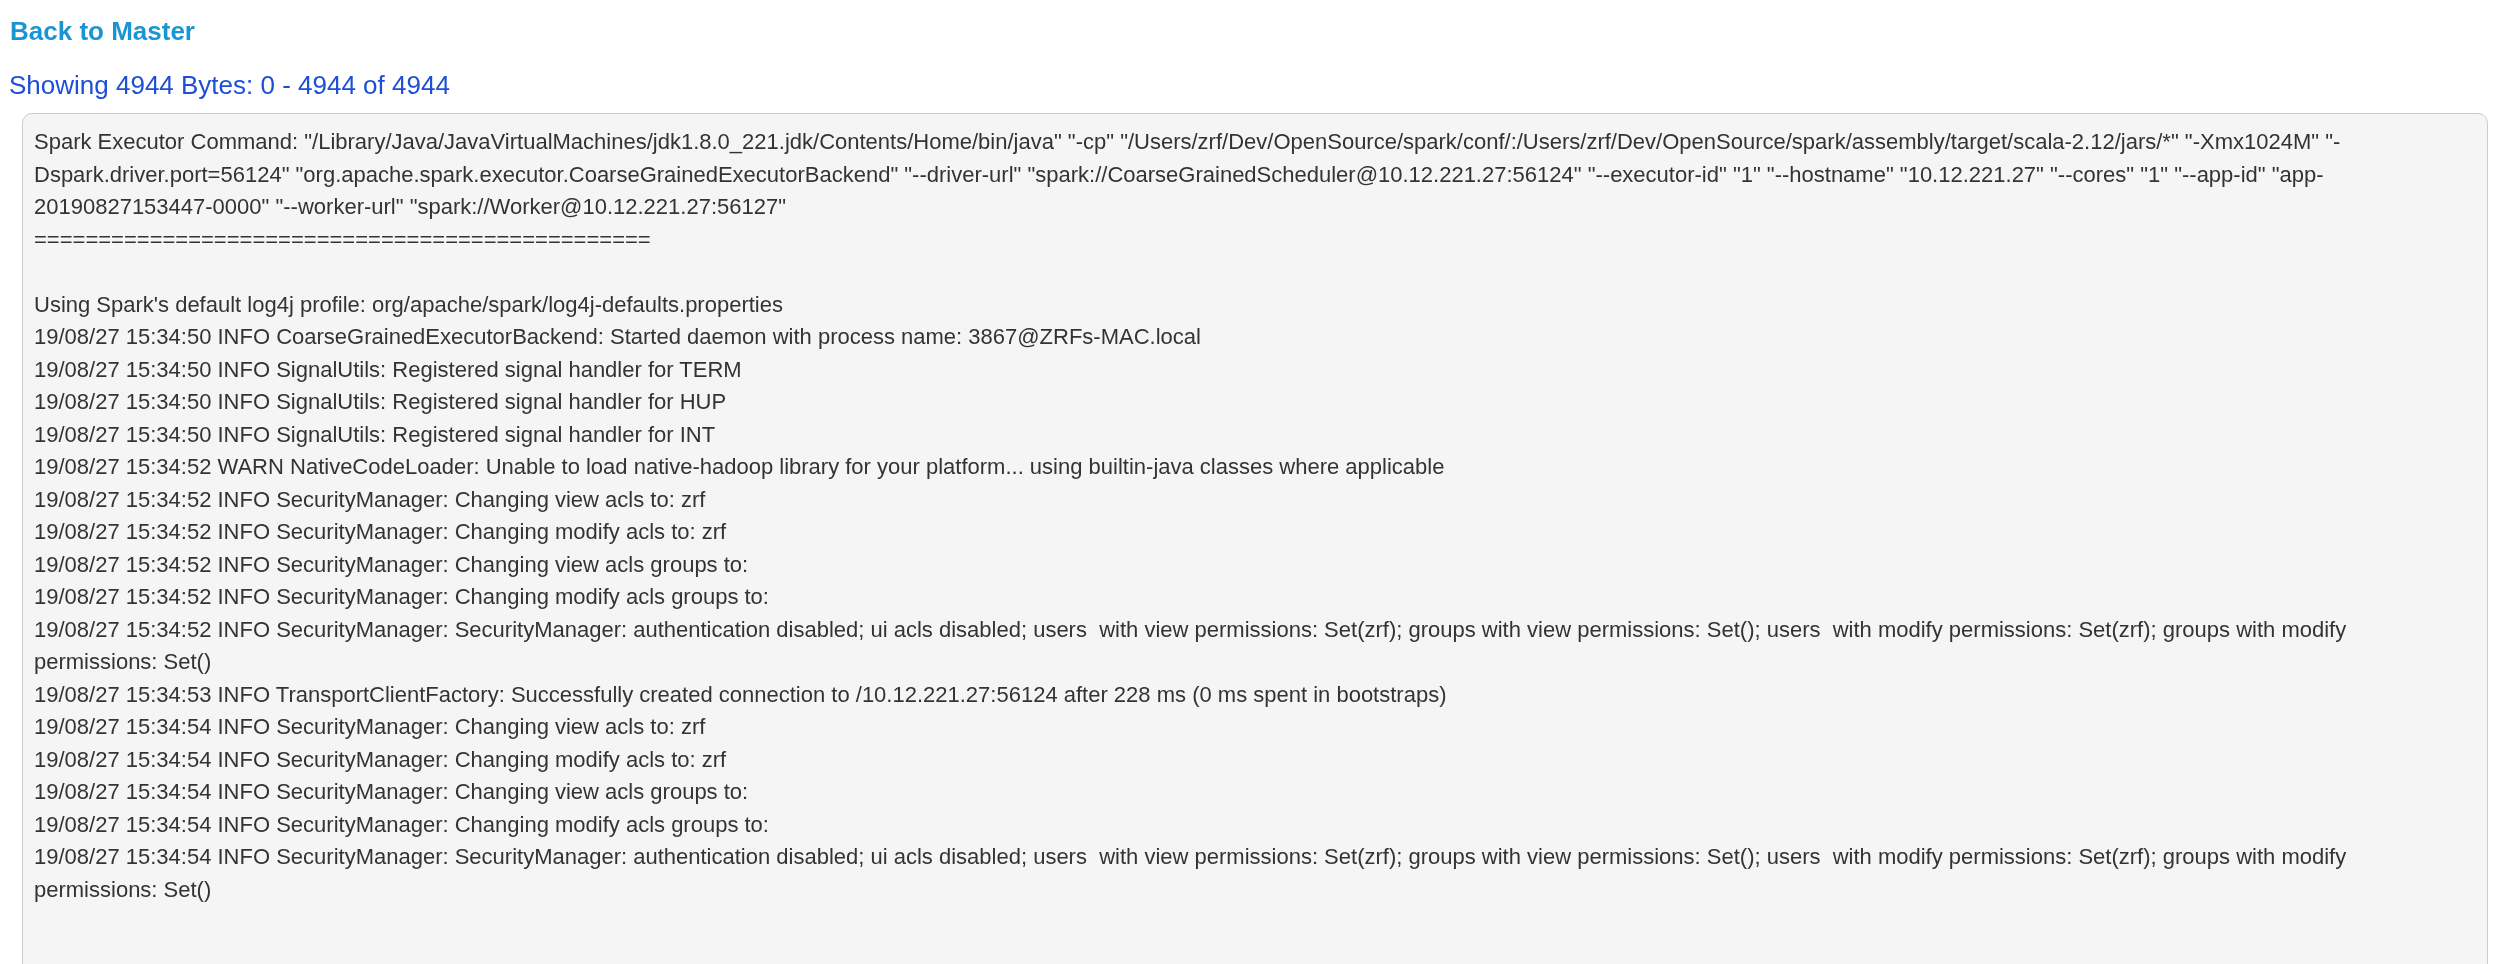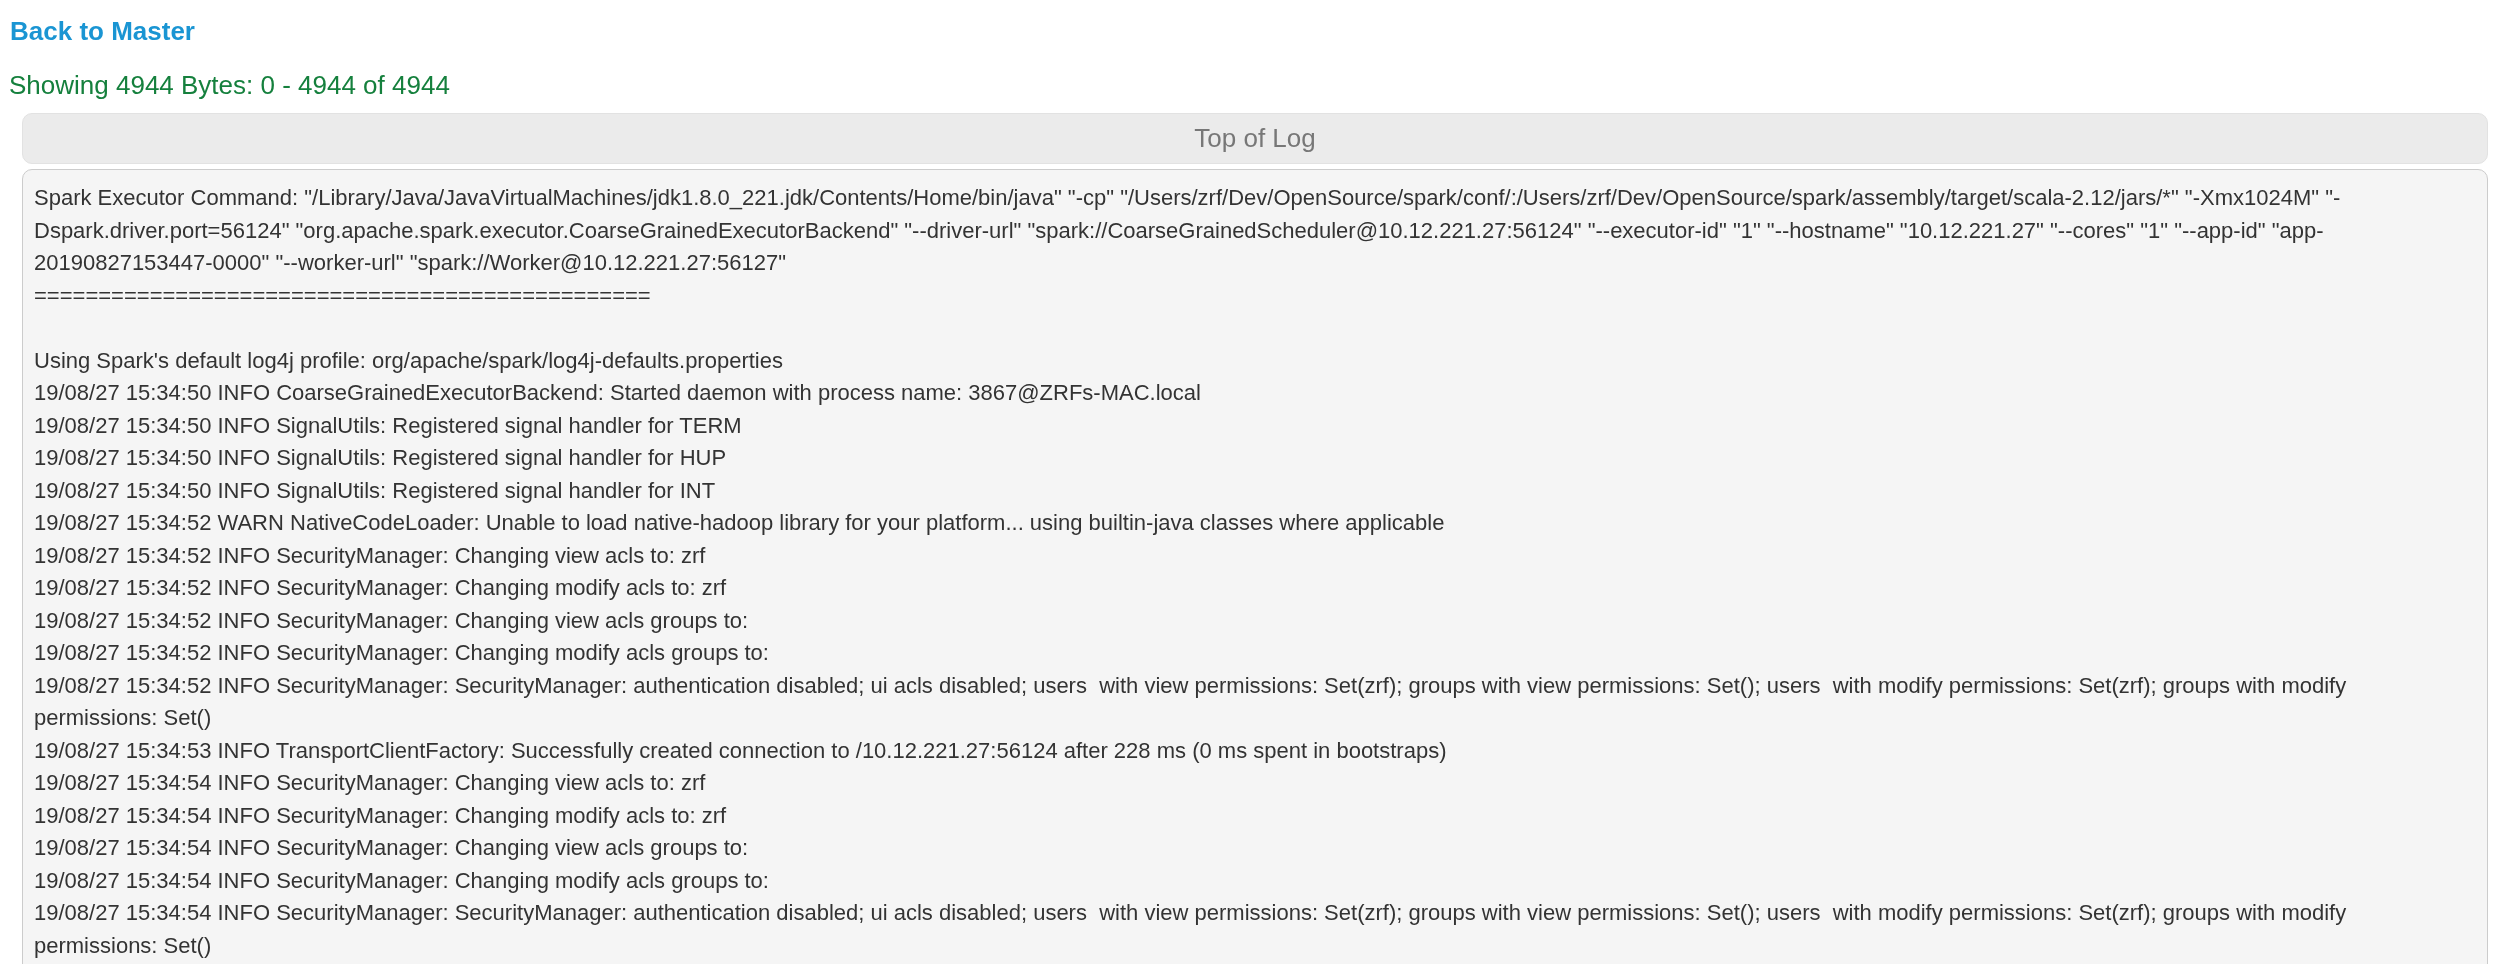--- a/index.html
+++ b/index.html
@@ -23,21 +23,21 @@
     line-height: 30px;
     color: #1a95d3;
     text-decoration: none;
     cursor: pointer;
     display: inline-block;
   }
   .showing-row {
     margin: 24px 0 13px 9px;
     font-size: 26px;
     line-height: 30px;
-    color: #15803d;
+    color: #1d4ed8;
   }
   .wrap {
     margin: 0 22px;
   }
   .top-btn {
     box-sizing: border-box;
     height: 51px;
     line-height: 49px;
     text-align: center;
     background: #ebebeb;
@@ -69,21 +69,20 @@
 </head>
 <body>
 
 <div class="back-row">
   <a class="back-link">Back to Master</a>
 </div>
 
 <div class="showing-row">Showing 4944 Bytes: 0 - 4944 of 4944</div>
 
 <div class="wrap">
-  <div class="top-btn">Top of Log</div>
 
   <div class="log-box">
     <pre class="log">Spark Executor Command: "/Library/Java/JavaVirtualMachines/jdk1.8.0_221.jdk/Contents/Home/bin/java" "-cp" "/Users/zrf/Dev/OpenSource/spark/conf/:/Users/zrf/Dev/OpenSource/spark/assembly/target/scala-2.12/jars/*" "-Xmx1024M" "-Dspark.driver.port=56124" "org.apache.spark.executor.CoarseGrainedExecutorBackend" "--driver-url" "spark://CoarseGrainedScheduler@10.12.221.27:56124" "--executor-id" "1" "--hostname" "10.12.221.27" "--cores" "1" "--app-id" "app-20190827153447-0000" "--worker-url" "spark://Worker@10.12.221.27:56127"
 ================================================
 
 Using Spark's default log4j profile: org/apache/spark/log4j-defaults.properties
 19/08/27 15:34:50 INFO CoarseGrainedExecutorBackend: Started daemon with process name: 3867@ZRFs-MAC.local
 19/08/27 15:34:50 INFO SignalUtils: Registered signal handler for TERM
 19/08/27 15:34:50 INFO SignalUtils: Registered signal handler for HUP
 19/08/27 15:34:50 INFO SignalUtils: Registered signal handler for INT

